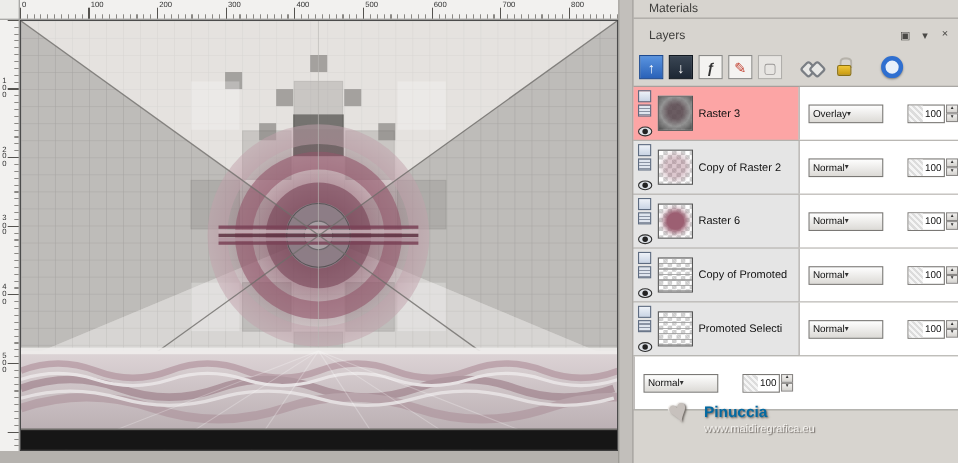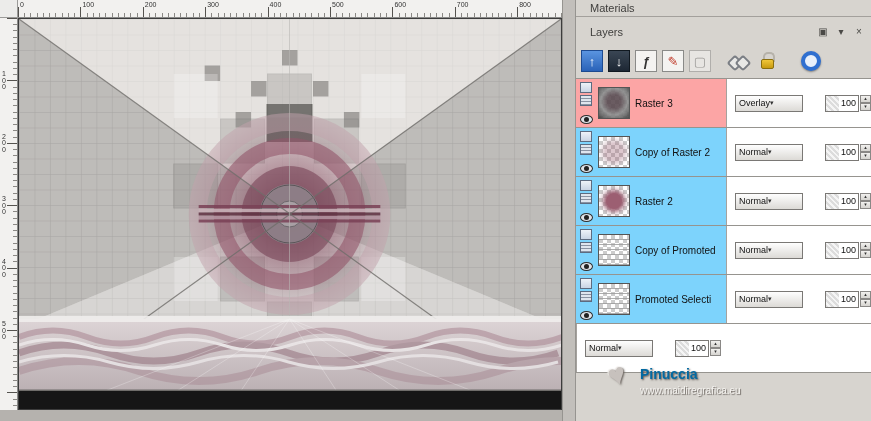--- a/index.html
+++ b/index.html
@@ -68,21 +68,21 @@
   .icon-lock-transparency-icon::after{content:"";position:absolute;left:4px;top:9px;width:13px;
            height:10px;background:linear-gradient(#f0c63a,#c89a10);border:1px solid #8a6f10;
            border-radius:2px;box-sizing:border-box;}
   .icon-blend-mode-ring-icon{margin-left:16px;}
   .icon-blend-mode-ring-icon::before{content:"";width:12px;height:12px;border:4px solid #2f6fd0;
            border-radius:50%;background:#e8f0fb;box-shadow:0 1px 2px rgba(0,0,0,.4);}
 
   
   .rows{position:absolute;left:0;top:78px;width:295px;border-top:1px solid #96948f;}
   .layer-row{height:48px;display:flex;border-bottom:1px solid #96948f;background:#c6c3bf;}
-  .layer-left{width:154px;display:flex;align-items:center;background:#7dd3fc;box-sizing:border-box;}
+  .layer-left{width:154px;display:flex;align-items:center;background:#e5e5e5;box-sizing:border-box;}
   .layer-row.selected .layer-left{background:#fca5a5;}
   .icon-col{width:20px;height:100%;display:flex;flex-direction:column;align-items:center;
             padding:3px 0;box-sizing:border-box;gap:2px;}
   .badge{width:12px;height:11px;border:1px solid #5d6b80;box-sizing:border-box;
          background:linear-gradient(#eef2f8,#c9d4e4);}
   .badge-b{background:repeating-linear-gradient(0deg,#8a93a3 0 1px,#dfe5ee 1px 3px);}
   .eye{margin-top:auto;width:13px;height:9px;border:1px solid #2e2e2e;border-radius:50%;
        background:#dfe3e8;position:relative;box-sizing:border-box;}
   .eye::after{content:"";position:absolute;left:3px;top:1px;width:5px;height:5px;
        border-radius:50%;background:#222;}
@@ -319,21 +319,21 @@
   </div>
 
   <div class="layer-row">
     <div class="layer-left">
       <div class="icon-col">
         <span class="badge"></span>
         <span class="badge badge-b"></span>
         <span class="eye"></span>
       </div>
       <div class="thumb pink-circle"></div>
-      <span class="layer-name">Raster 2</span>
+      <span class="layer-name">Raster 6</span>
     </div>
     <div class="layer-right">
       <div class="blend-select">
         <span class="blend-label">Normal</span>
         <span class="blend-chev">▾</span>
       </div>
       <div class="opacity-wrap">
         <div class="opacity-box">
           <span class="opacity-val">100</span>
         </div>

